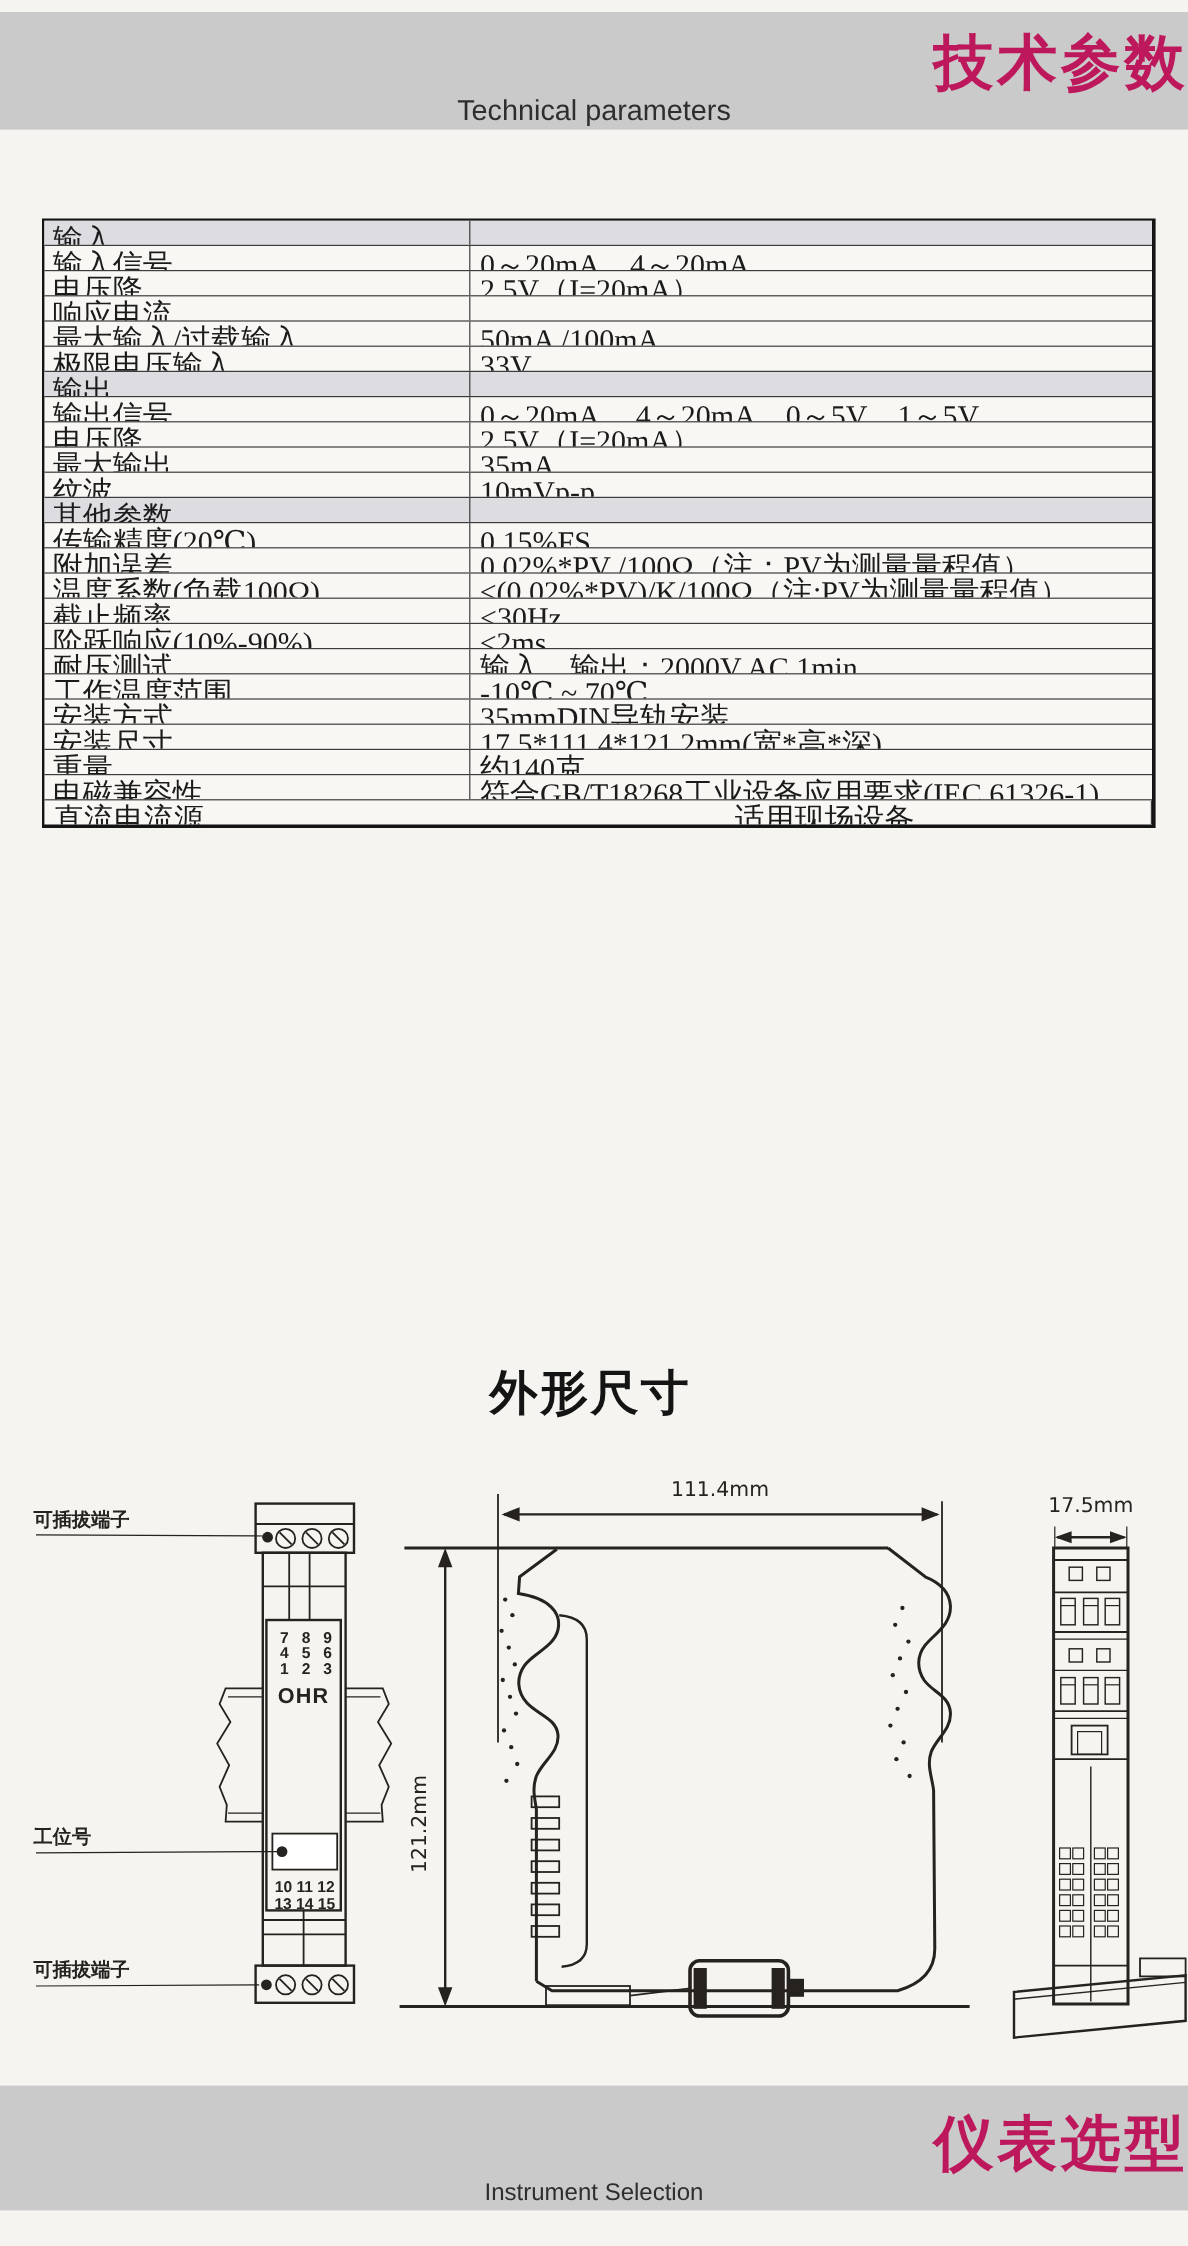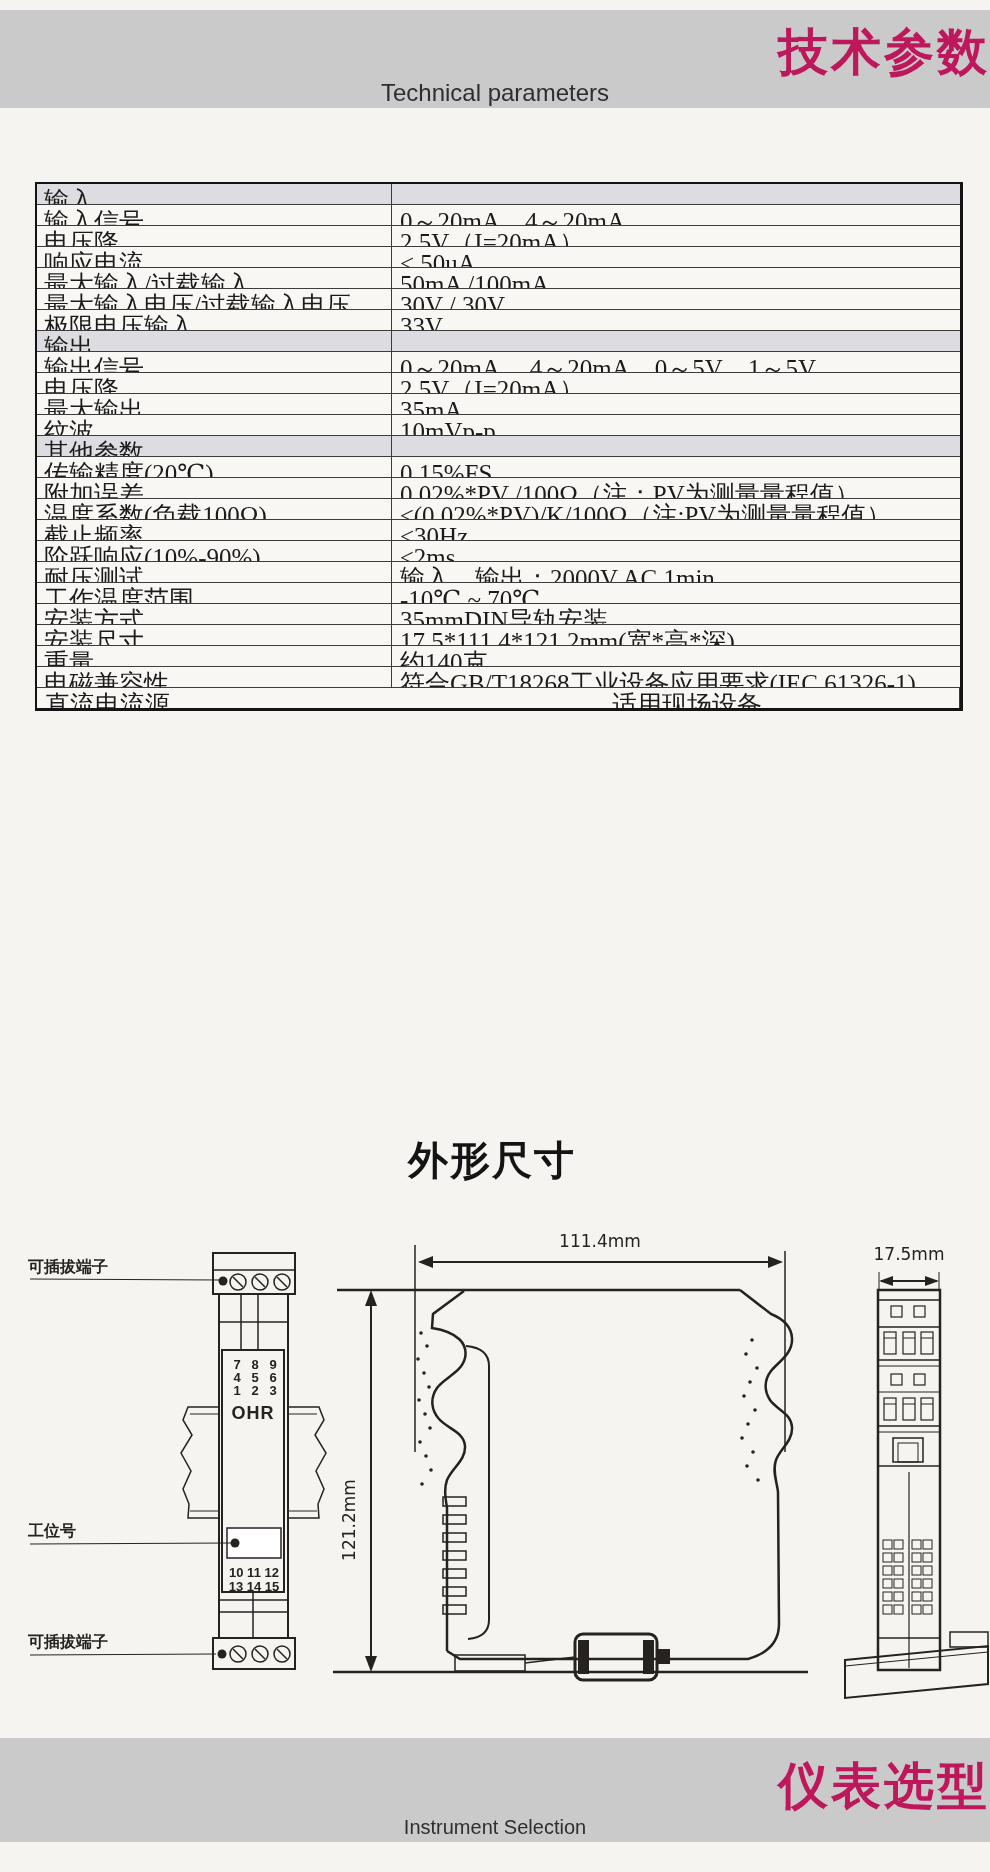--- a/index.html
+++ b/index.html
@@ -68,29 +68,24 @@
     <div class="trow">
       <div class="tcell label">输入信号</div>
       <div class="tcell value">0～20mA、4～20mA</div>
     </div>
     <div class="trow">
       <div class="tcell label">电压降</div>
       <div class="tcell value">2.5V（I=20mA）</div>
     </div>
     <div class="trow">
       <div class="tcell label">响应电流</div>
-      <div class="tcell value">&lt; 50uA</div>
     </div>
     <div class="trow">
       <div class="tcell label">最大输入/过载输入</div>
       <div class="tcell value">50mA /100mA</div>
-    </div>
-    <div class="trow">
-      <div class="tcell label">最大输入电压/过载输入电压</div>
-      <div class="tcell value">30V / 30V</div>
     </div>
     <div class="trow">
       <div class="tcell label">极限电压输入</div>
       <div class="tcell value">33V</div>
     </div>
     <div class="trow section">
       <div class="tcell label">输出</div>
       <div class="tcell value"></div>
     </div>
     <div class="trow">

